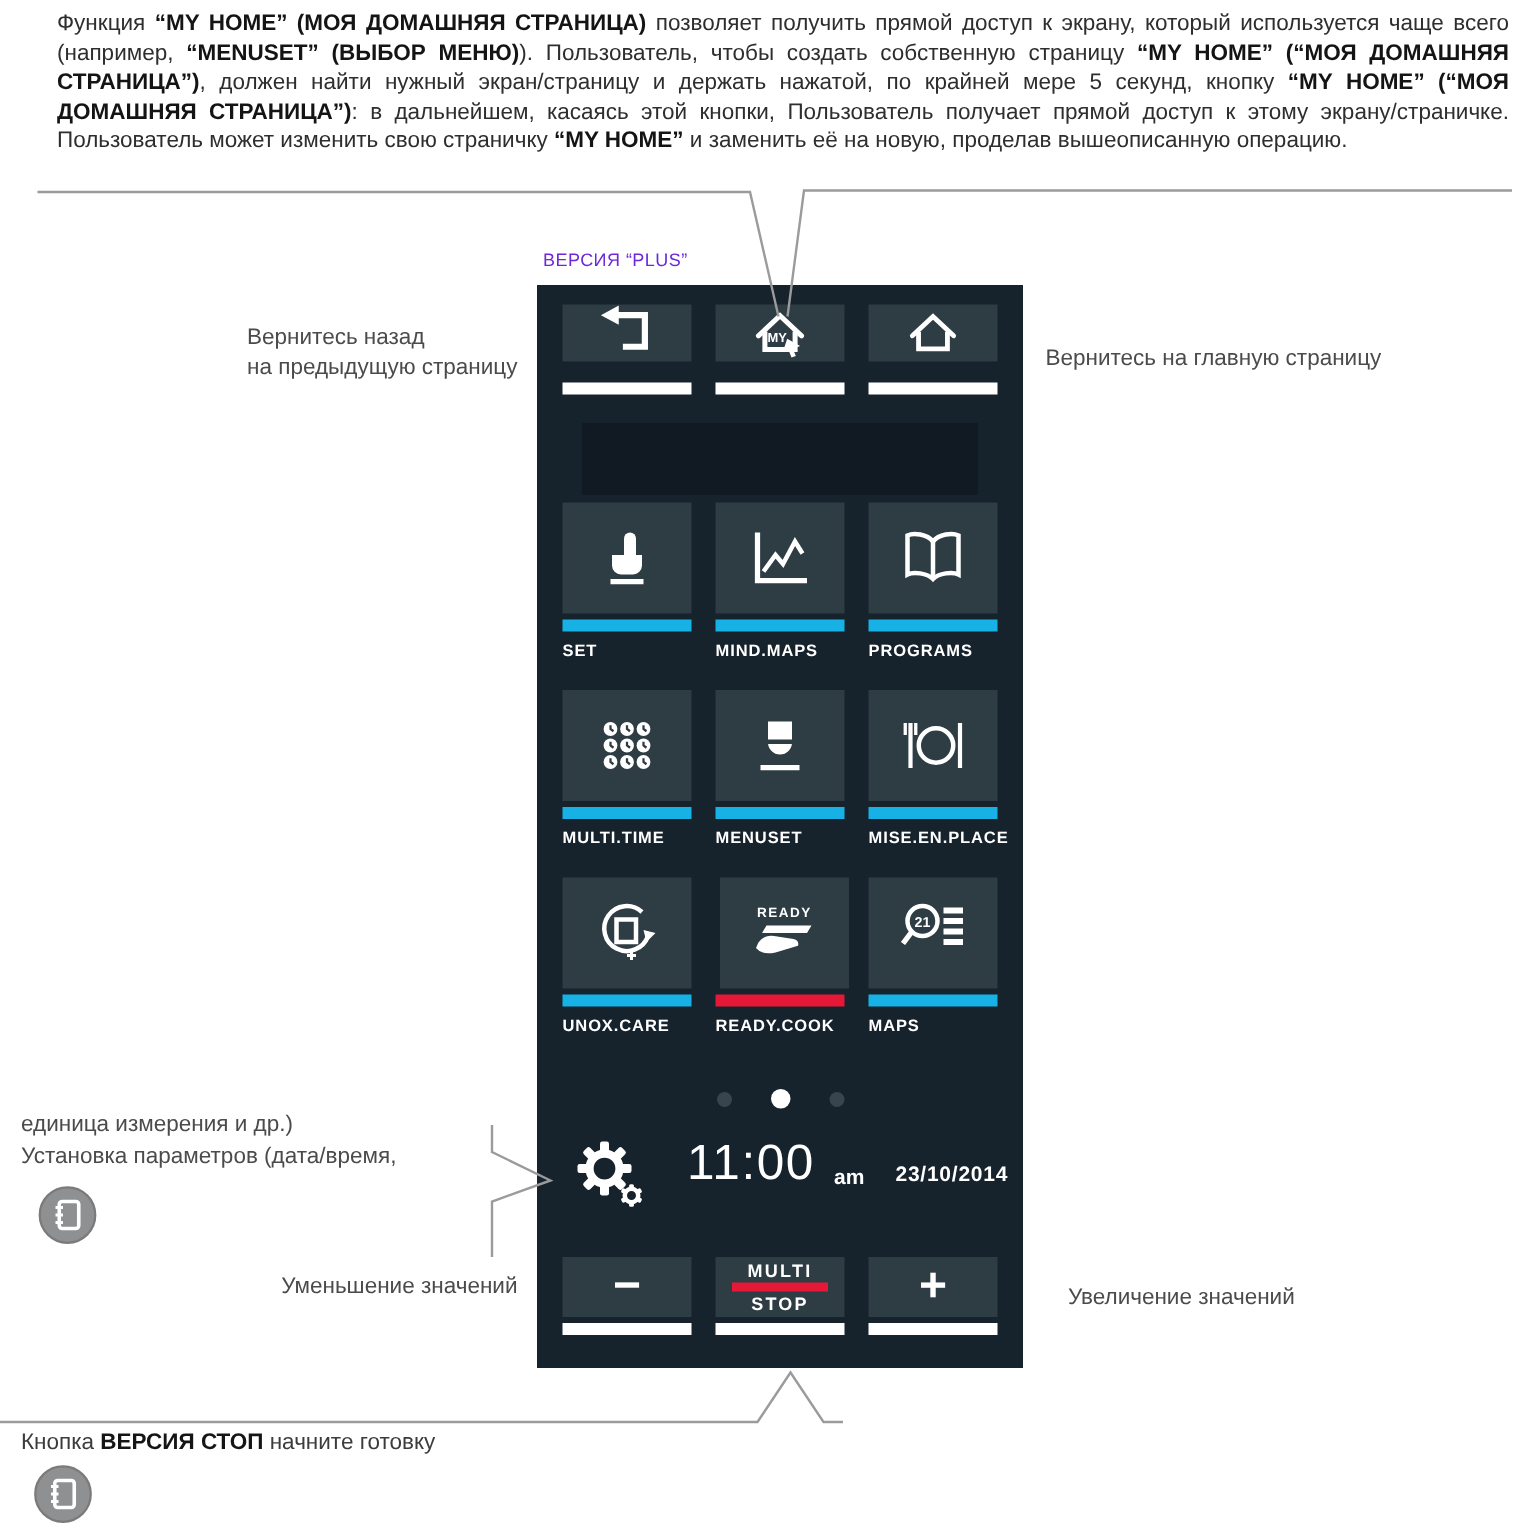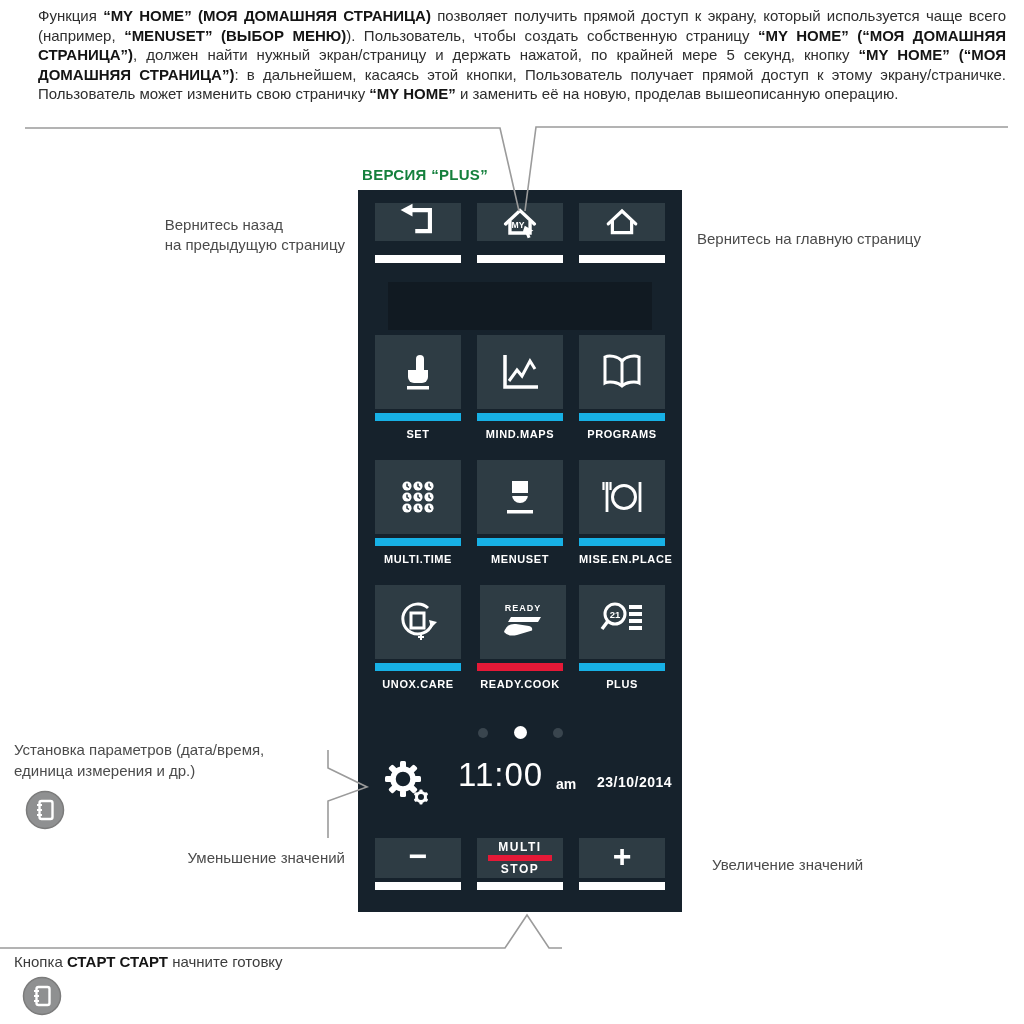--- a/index.html
+++ b/index.html
@@ -3,31 +3,31 @@
 <meta charset="utf-8">
 <style>
   html,body{margin:0;padding:0;background:#fff;}
   .page{position:relative;width:1024px;height:1024px;background:#fff;font-family:"Liberation Sans",sans-serif;overflow:hidden;}
   
   .intro{position:absolute;left:38px;top:6px;width:968px;margin:0;font-size:15px;line-height:19.5px;color:#2e2e2e;text-align:justify;}
   .intro b{color:#141414;}
   
   .callouts{position:absolute;left:0;top:0;z-index:6;pointer-events:none;}
   
-  .version{position:absolute;left:362px;top:166px;font-size:15px;font-weight:bold;color:#15803d;letter-spacing:.3px;}
+  .version{position:absolute;left:362px;top:166px;font-size:12px;font-weight:normal;color:#6d28d9;letter-spacing:.3px;}
   
   .panel{position:absolute;left:358px;top:190px;width:324px;height:722px;background:#16222c;}
   .pbtn{position:absolute;width:86px;height:38px;background:#2e3c44;display:flex;align-items:center;justify-content:center;cursor:pointer;}
   .underbar{position:absolute;width:86px;height:8px;background:#fff;}
   .ghost{position:absolute;left:30px;top:92px;width:264px;height:48px;background:rgba(0,0,0,.22);}
   .tile{position:absolute;width:86px;height:74px;background:#2e3c44;display:flex;align-items:center;justify-content:center;cursor:pointer;}
   .tbar{position:absolute;width:86px;height:8px;}
   .bar-cyan{background:#17b1e6;}
   .bar-red{background:#e51937;}
-  .tlabel{position:absolute;width:86px;text-align:center;font-size:11px;font-weight:bold;color:#fff;letter-spacing:.6px;}
+  .tlabel{position:absolute;width:86px;text-align:left;font-size:11px;font-weight:bold;color:#fff;letter-spacing:.6px;}
   .dots{position:absolute;left:0;top:536px;width:324px;display:flex;justify-content:center;align-items:center;gap:26px;}
   .dot{width:10px;height:10px;border-radius:50%;background:#39454e;cursor:pointer;}
   .dot.active{width:13px;height:13px;background:#fff;}
   .gear{position:absolute;left:26px;top:570px;cursor:pointer;}
   .time{position:absolute;left:100px;top:566px;font-size:33px;color:#fff;letter-spacing:1px;}
   .ampm{position:absolute;left:198px;top:586px;font-size:14px;font-weight:bold;color:#fff;}
   .date{position:absolute;left:239px;top:584px;font-size:14px;font-weight:bold;color:#fff;letter-spacing:.5px;}
   .bbtn{position:absolute;width:86px;height:40px;background:#2e3c44;display:flex;align-items:center;justify-content:center;cursor:pointer;}
   .pm{font-size:32px;font-weight:bold;color:#fff;line-height:1;margin-top:-4px;}
   .ss{display:flex;flex-direction:column;align-items:center;gap:2px;}
@@ -190,21 +190,21 @@
         <text x="17" y="20" text-anchor="middle" font-size="9.5" font-weight="bold" fill="#fff" font-family="Liberation Sans, sans-serif">21</text>
         <g fill="#fff">
           <rect x="31" y="7" width="13" height="4"></rect>
           <rect x="31" y="14" width="13" height="4"></rect>
           <rect x="31" y="21" width="13" height="4"></rect>
           <rect x="31" y="28" width="13" height="4"></rect>
         </g>
       </svg>
     </div>
     <div class="tbar bar-cyan" style="left:221px;top:473px;"></div>
-    <div class="tlabel" style="left:221px;top:488px;">PLUS</div>
+    <div class="tlabel" style="left:221px;top:488px;">MAPS</div>
 
     <div class="dots">
       <span class="dot"></span>
       <span class="dot active"></span>
       <span class="dot"></span>
     </div>
 
     <div class="gear">
       <svg width="46" height="46" viewBox="0 0 46 46">
         <g>
@@ -257,36 +257,36 @@
   </div>
 
   <div class="lbl r" style="right:679px;top:215px;">
     <div>Вернитесь назад</div>
     <div>на предыдущую страницу</div>
   </div>
 
   <div class="lbl" style="left:697px;top:229px;">Вернитесь на главную страницу</div>
 
   <div class="lbl" style="left:14px;top:739px;line-height:21px;">
+    <div>единица измерения и др.)</div>
     <div>Установка параметров (дата/время,</div>
-    <div>единица измерения и др.)</div>
   </div>
 
   <div class="micon" style="left:25px;top:790px;">
     <svg width="40" height="40" viewBox="0 0 40 40">
       <circle cx="20" cy="20" r="18.5" fill="#8f9091" stroke="#7b7b7b" stroke-width="1.5"></circle>
       <rect x="14.5" y="11" width="13" height="18" rx="2" fill="none" stroke="#fff" stroke-width="2.4"></rect>
       <path d="M12 15 h5 M12 20 h5 M12 25 h5" stroke="#fff" stroke-width="2"></path>
     </svg>
   </div>
 
   <div class="lbl r" style="right:679px;top:848px;">Уменьшение значений</div>
   <div class="lbl" style="left:712px;top:855px;">Увеличение значений</div>
 
-  <div class="caption"><span>Кнопка </span><b>СТАРТ СТАРТ</b><span> начните готовку</span></div>
+  <div class="caption"><span>Кнопка </span><b>ВЕРСИЯ СТОП</b><span> начните готовку</span></div>
 
   <div class="micon" style="left:22px;top:976px;">
     <svg width="40" height="40" viewBox="0 0 40 40">
       <circle cx="20" cy="20" r="18.5" fill="#8f9091" stroke="#7b7b7b" stroke-width="1.5"></circle>
       <rect x="14.5" y="11" width="13" height="18" rx="2" fill="none" stroke="#fff" stroke-width="2.4"></rect>
       <path d="M12 15 h5 M12 20 h5 M12 25 h5" stroke="#fff" stroke-width="2"></path>
     </svg>
   </div>
 
 </div>

